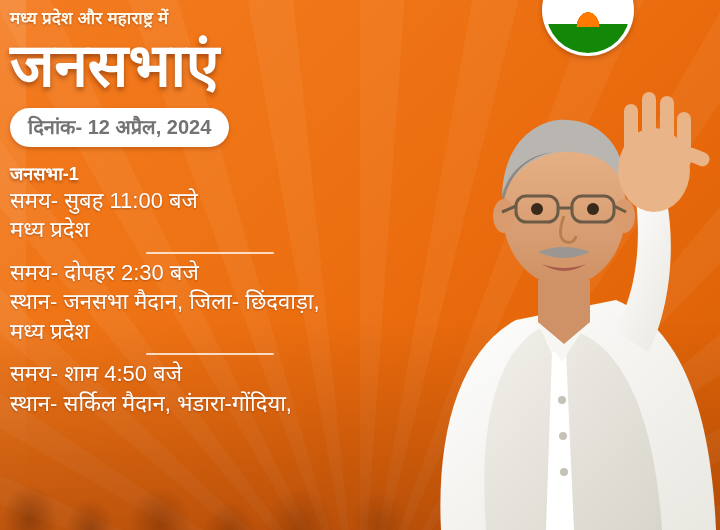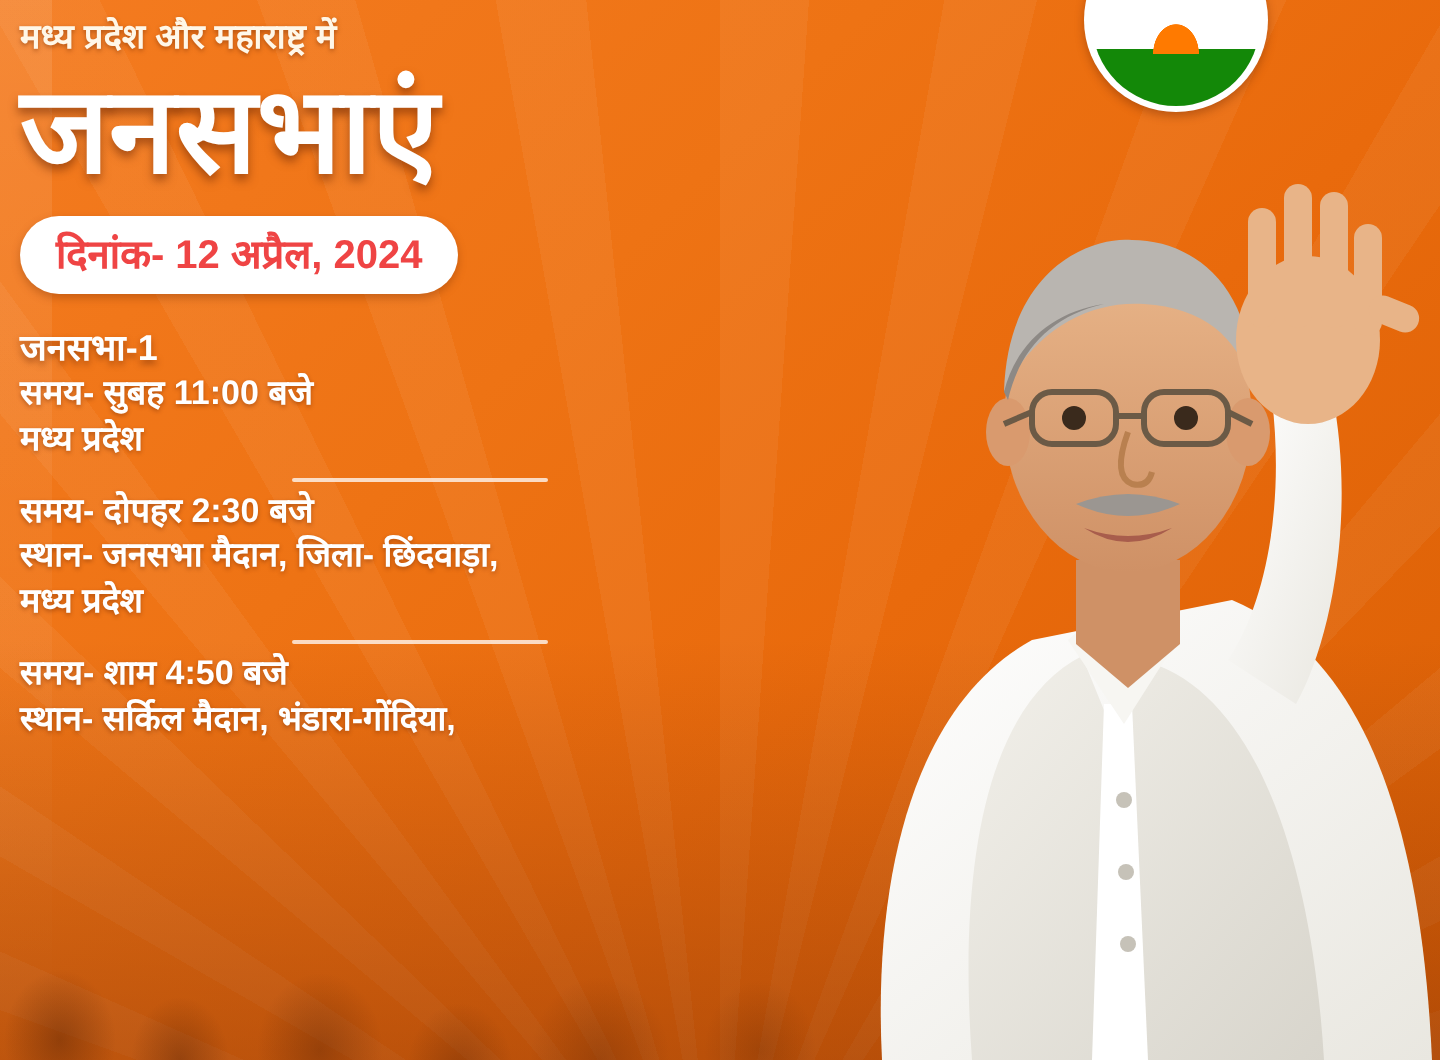--- a/index.html
+++ b/index.html
@@ -64,39 +64,39 @@
     font-size: 60px;
     font-weight: 700;
     line-height: 1.15;
     color: #ffffff;
     text-shadow: 0 3px 5px rgba(110,40,5,.55);
     margin: 0 0 8px 0;
   }
   .date-pill {
     display: inline-block;
     background: #ffffff;
-    color: #ef4444;
+    color: #737373;
     font-size: 20px;
     font-weight: 700;
     padding: 5px 18px 7px 18px;
     border-radius: 26px;
     box-shadow: 0 2px 4px rgba(120,45,5,.35);
     margin-bottom: 10px;
   }
   .event { margin-top: 4px; }
   .event-title {
     font-size: 18px;
     font-weight: 700;
     color: #ffffff;
     text-shadow: 0 2px 3px rgba(110,40,5,.5);
     margin-bottom: 1px;
   }
   .event-line {
-    font-size: 17px;
-    font-weight: 700;
+    font-size: 22px;
+    font-weight: 400;
     color: #ffffff;
     line-height: 1.34;
     text-shadow: 0 1px 2px rgba(110,40,5,.45);
   }
   .divider {
     width: 128px;
     height: 2px;
     margin: 7px auto 4px auto;
     background: rgba(255,255,255,.75);
     border-radius: 2px;

